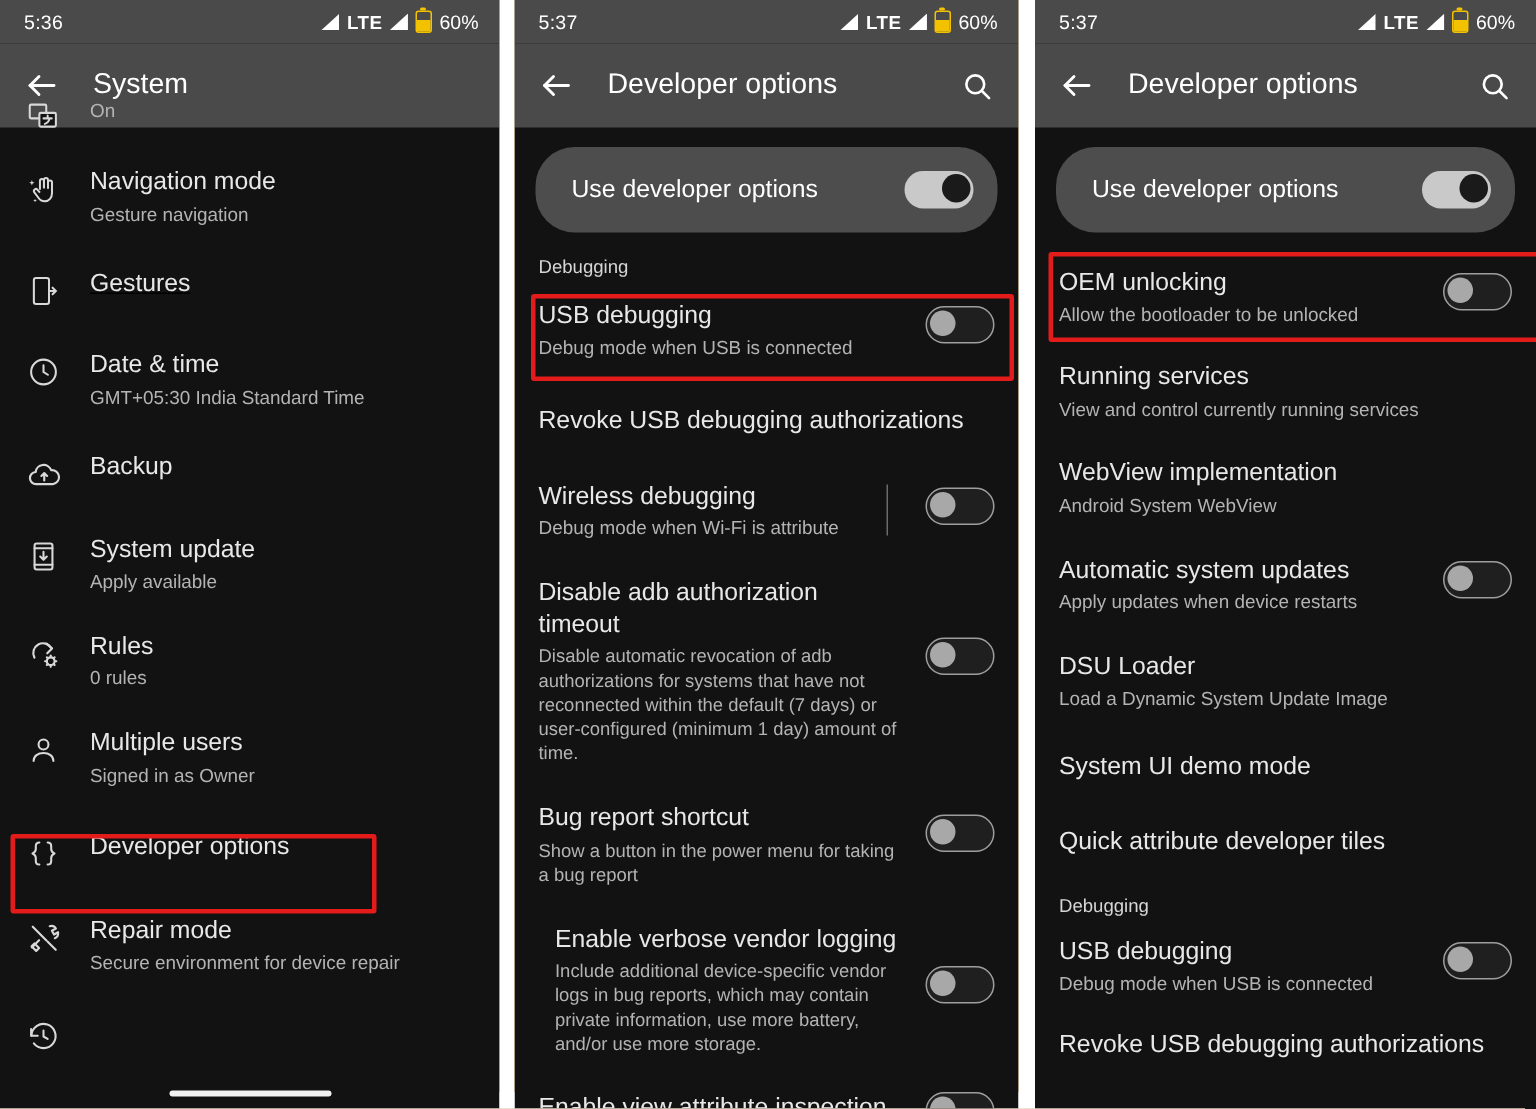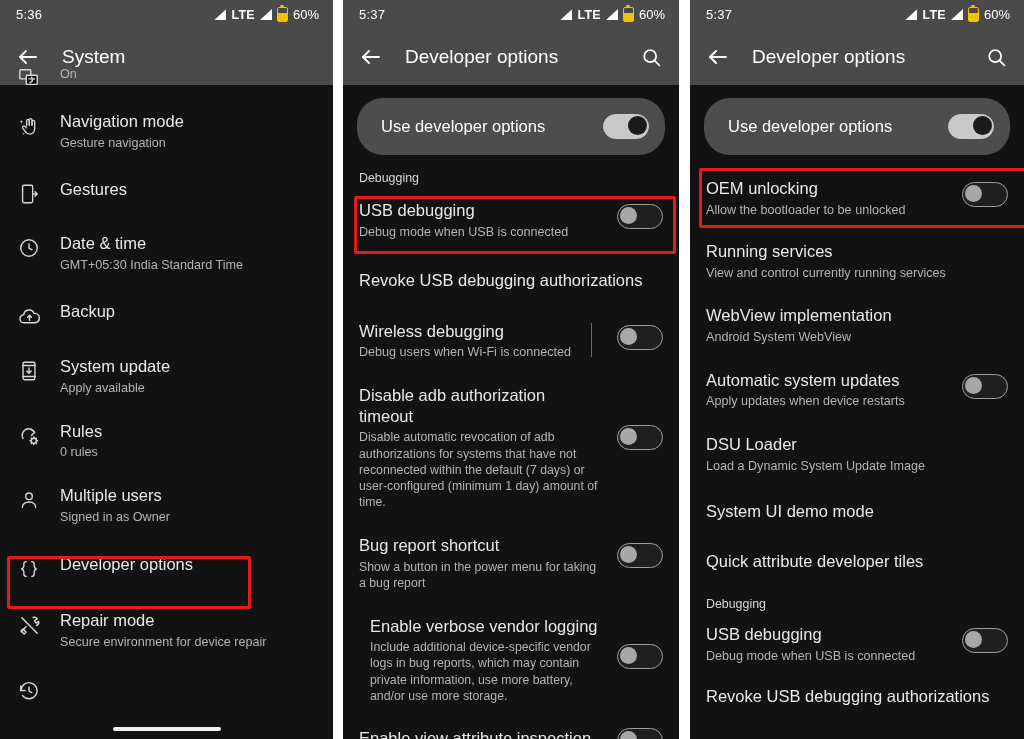--- a/index.html
+++ b/index.html
@@ -119,21 +119,21 @@
               <path d="M3.4 5.2l.5 1.4 1.4.5-1.4.5-.5 1.4-.5-1.4L1.5 7.1l1.4-.5z" fill="#d8d8d8" stroke="none"></path>
               <path d="M5.6 18.2l.35 1 1 .35-1 .35-.35 1-.35-1-1-.35 1-.35z" fill="#d8d8d8" stroke="none"></path>
             </svg>
         </span>
         <span class="txt">
           <div class="ttl">Navigation mode</div>
           <div class="sub">Gesture navigation</div>
         </span>
       </div>
 
-      <div class="row" style="padding-top:16px;padding-bottom:16px;">
+      <div class="row" style="padding-top:16px;padding-bottom:16px;text-decoration:underline;">
         <span class="ico">
           <svg width="22" height="22" viewBox="0 0 24 24" fill="none" stroke="#d8d8d8" stroke-width="1.5" stroke-linecap="round">
               <rect x="5" y="2.5" width="11" height="19" rx="1.6"></rect>
               <path d="M16 12h5M18.6 9.6L21 12l-2.4 2.4"></path>
             </svg>
         </span>
         <span class="txt">
           <div class="ttl">Gestures</div>
         </span>
       </div>
@@ -300,21 +300,21 @@
 
       <div class="row" style="padding-top:19px;padding-bottom:19px;">
         <span class="txt">
           <div class="ttl">Revoke USB debugging authorizations</div>
         </span>
       </div>
 
       <div class="row" style="padding-top:11px;padding-bottom:11px;justify-content:center;">
         <span class="txt">
           <div class="ttl">Wireless debugging</div>
-          <div class="sub">Debug users when Wi-Fi is connected</div>
+          <div class="sub">Debug mode when Wi-Fi is attribute</div>
         </span>
         <span class="tog-wrap" style="position:relative;">
           <span class="divider-v" style="left:-8px;top:2px;height:34px;"></span>
           <span class="toggle off">
               <span class="knob"></span>
             </span>
         </span>
       </div>
 
       <div class="row" style="padding-top:13px;padding-bottom:13px;">

